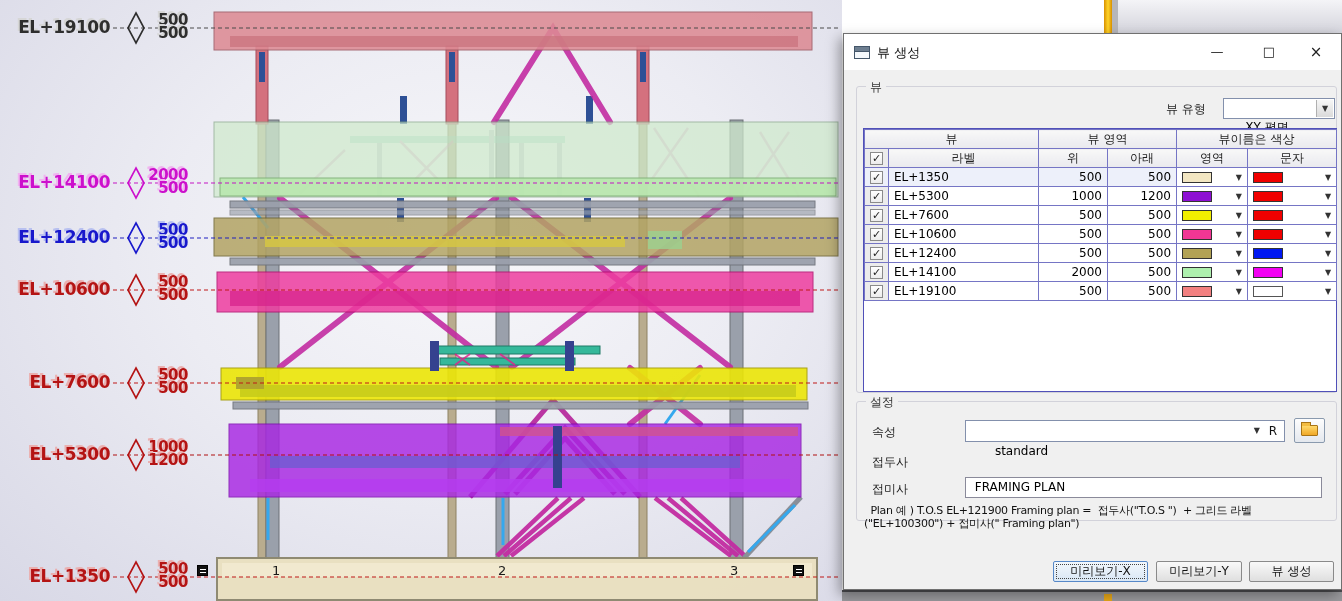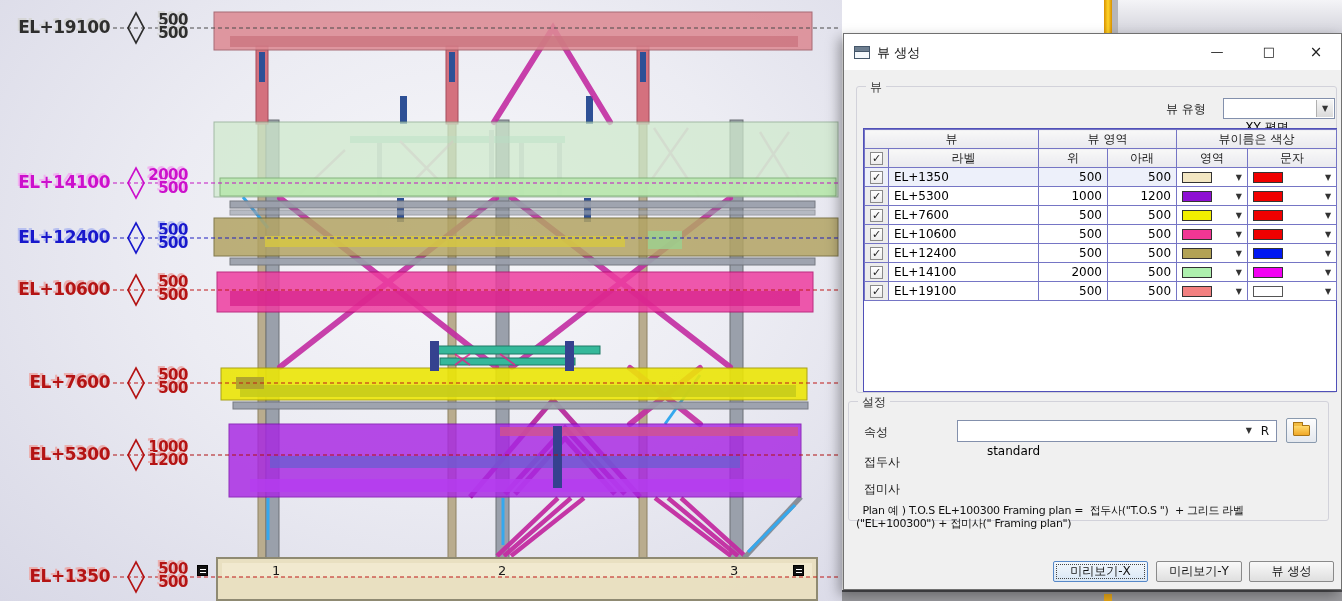--- a/index.html
+++ b/index.html
@@ -39,21 +39,21 @@
   .winicon::before{content:'';display:block;height:4px;background:#6d7e90;border-bottom:1px solid #44566a}
   .dtitle{position:absolute;left:33px;top:10px;font-size:13px;color:#111}
   .wbtn{position:absolute;top:8px;width:30px;height:20px;text-align:center;
     font-size:13px;line-height:20px;color:#222;cursor:default}
   .wmin{left:358px}.wmax{left:410px}.wclose{left:457px;font-size:15px}
 
   .grp{position:absolute;border:1px solid #d2d2da;border-radius:3px;background:#f0f0f0}
   .grp .legend{position:absolute;left:9px;top:-8px;background:#f0f0f0;padding:0 4px;
     font-size:12px;color:#333}
   .grp1{left:12px;top:52px;width:481px;height:307px}
-  .grp2{left:4px;top:367px;width:481px;height:120px}
+  .grp2{left:12px;top:367px;width:481px;height:120px}
 
   .vtlabel{position:absolute;left:322px;top:67px;font-size:12px;color:#222}
   .combo{position:absolute;background:#fff;border:1px solid #8390ac;font-size:12px;
     line-height:19px;color:#000;padding-left:6px;white-space:pre}
   .combo .arr{position:absolute;right:1px;top:1px;bottom:1px;width:17px;
     background:linear-gradient(#f6f6f6,#dadada);border-left:1px solid #b0b0b0;
     text-align:center;font-size:8px;line-height:18px;color:#333;padding-left:0}
   .cb-viewtype{left:379px;top:64px;width:112px;height:21px}
 
   
@@ -465,22 +465,23 @@
     <div class="combo pcombo" style="position:absolute">
       <span>standard</span>
       <span class="parr">▼</span>
       <span class="rlab">R</span>
     </div>
     <div class="fbtn">
       <div class="folder"></div>
     </div>
     <div class="slabel" style="left:15px;top:52px">접두사</div>
     <div class="slabel" style="left:15px;top:79px">접미사</div>
+    <div class="input" style="left:108px;top:75px;width:357px;height:21px"> FRAMING PLAN</div>
     <div class="note">
-      <span>  Plan 예 ) T.O.S EL+100300 Framing plan =  접두사("T.O.S ")  + 그리드 라벨</span>
+      <span>  Plan 예 ) T.O.S EL+121900 Framing plan =  접두사("T.O.S ")  + 그리드 라벨</span>
       <span>("EL+100300") + 접미사(" Framing plan")</span>
     </div>
   </div>
 
   <button class="btn btn-px focus">미리보기-X</button>
   <button class="btn btn-py">미리보기-Y</button>
   <button class="btn btn-create">뷰 생성</button>
 </div>
 
 </body></html>

